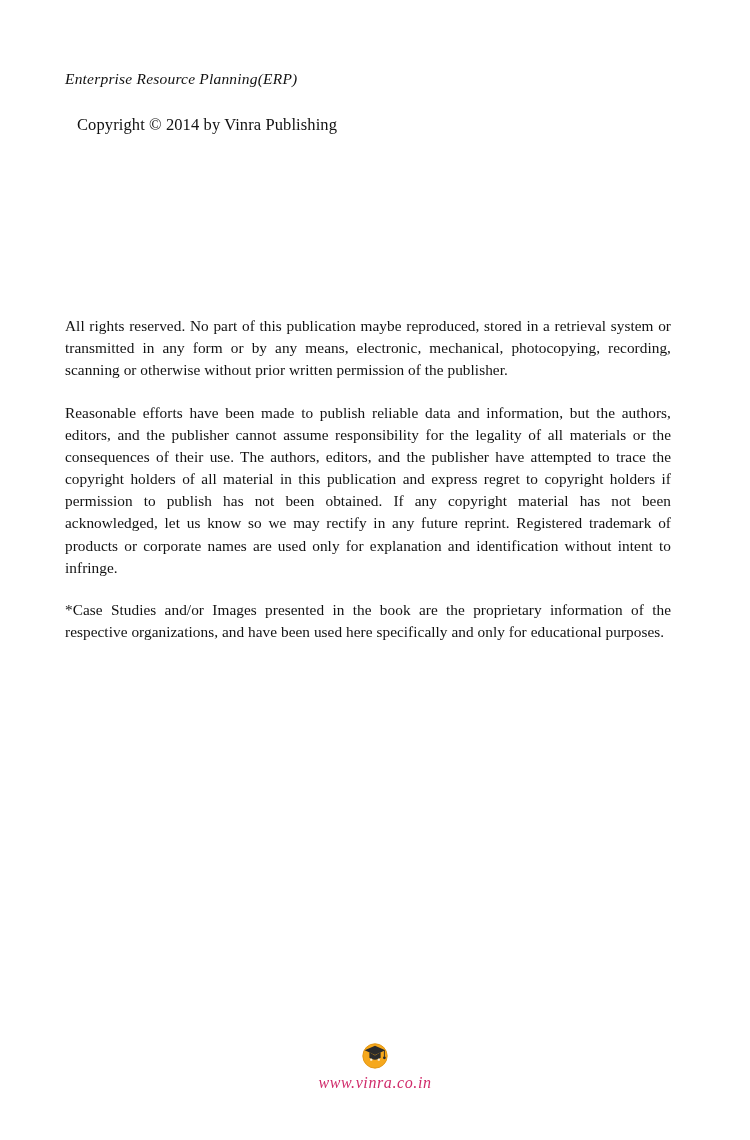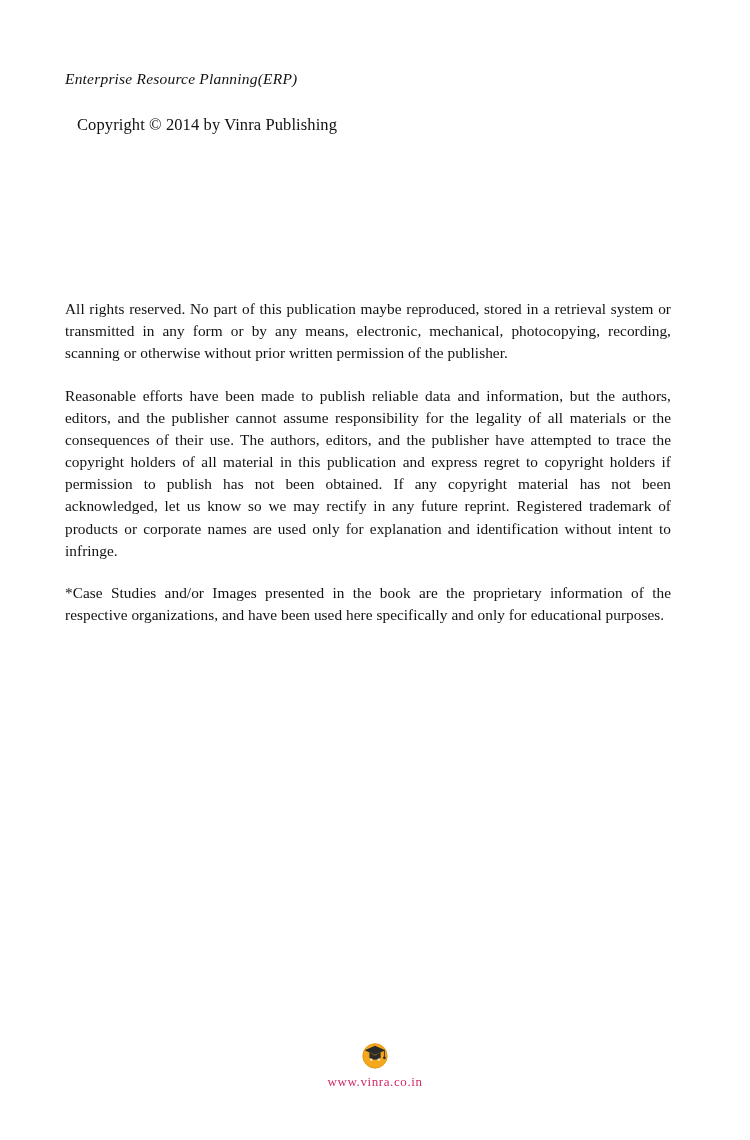--- a/index.html
+++ b/index.html
@@ -40,21 +40,21 @@
   .copyright-line {
     font-size: 16.5px;
     color: #111;
     margin: 12px;
     line-height: 1.2;
     letter-spacing: 0.1px;
   }
   .legal-block {
     position: absolute;
     left: 65px;
-    top: 298px;
+    top: 315px;
     width: 606px;
   }
   .legal-para {
     font-size: 15.3px;
     line-height: 1.45;
     text-align: justify;
     text-justify: inter-word;
     margin: 0 0 20px 0;
     color: #111;
     letter-spacing: 0.05px;
@@ -71,21 +71,22 @@
     text-align: center;
   }
   .logo-mark {
     display: block;
     margin: 0 auto 4px auto;
     width: 30px;
     height: 30px;
   }
   .footer-url {
     font-family: "Liberation Serif", serif;
-    font-size: 13px;
+    font-style: italic;
+    font-size: 16px;
     color: #d02b6a;
     letter-spacing: 0.6px;
   }
 </style>
 </head>
 <body>
 
 <div class="page">
 
   <div class="content">

